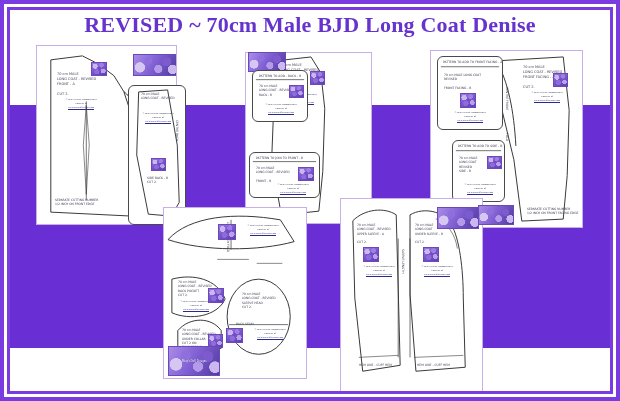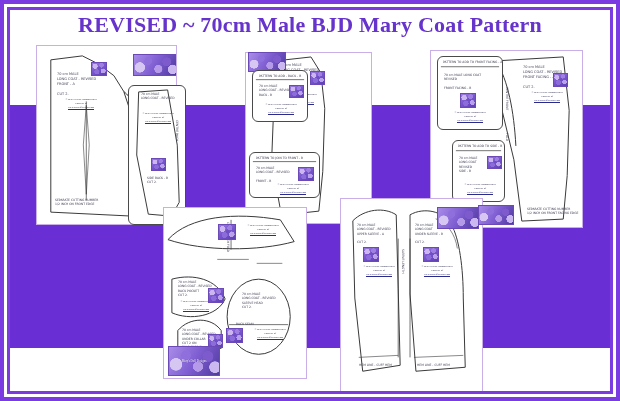--- a/index.html
+++ b/index.html
@@ -357,17 +357,17 @@
     <div class="hand s3" style="left:76px;top:164px;"><span>HEM LINE - CUFF HEM</span></div>
     <div class="hand s3 rot" style="left:60px;top:50px;"><span>SLEEVE LENGTH</span></div>
   </div>
   <div class="stamp wide" style="left:437px;top:207px;width:40px;height:20px;">
       <div class="caption"></div>
     </div>
   <div class="stamp wide" style="left:478px;top:205px;width:34px;height:18px;">
       <div class="caption"></div>
     </div>
 
-  <div class="title">REVISED ~ 70cm Male BJD Mary Coat Pattern</div>
+  <div class="title">REVISED ~ 70cm Male BJD Long Coat Denise</div>
 
   <div class="frame-inner"></div>
   <div class="frame-outer"></div>
 </div>
 
 </body></html>

